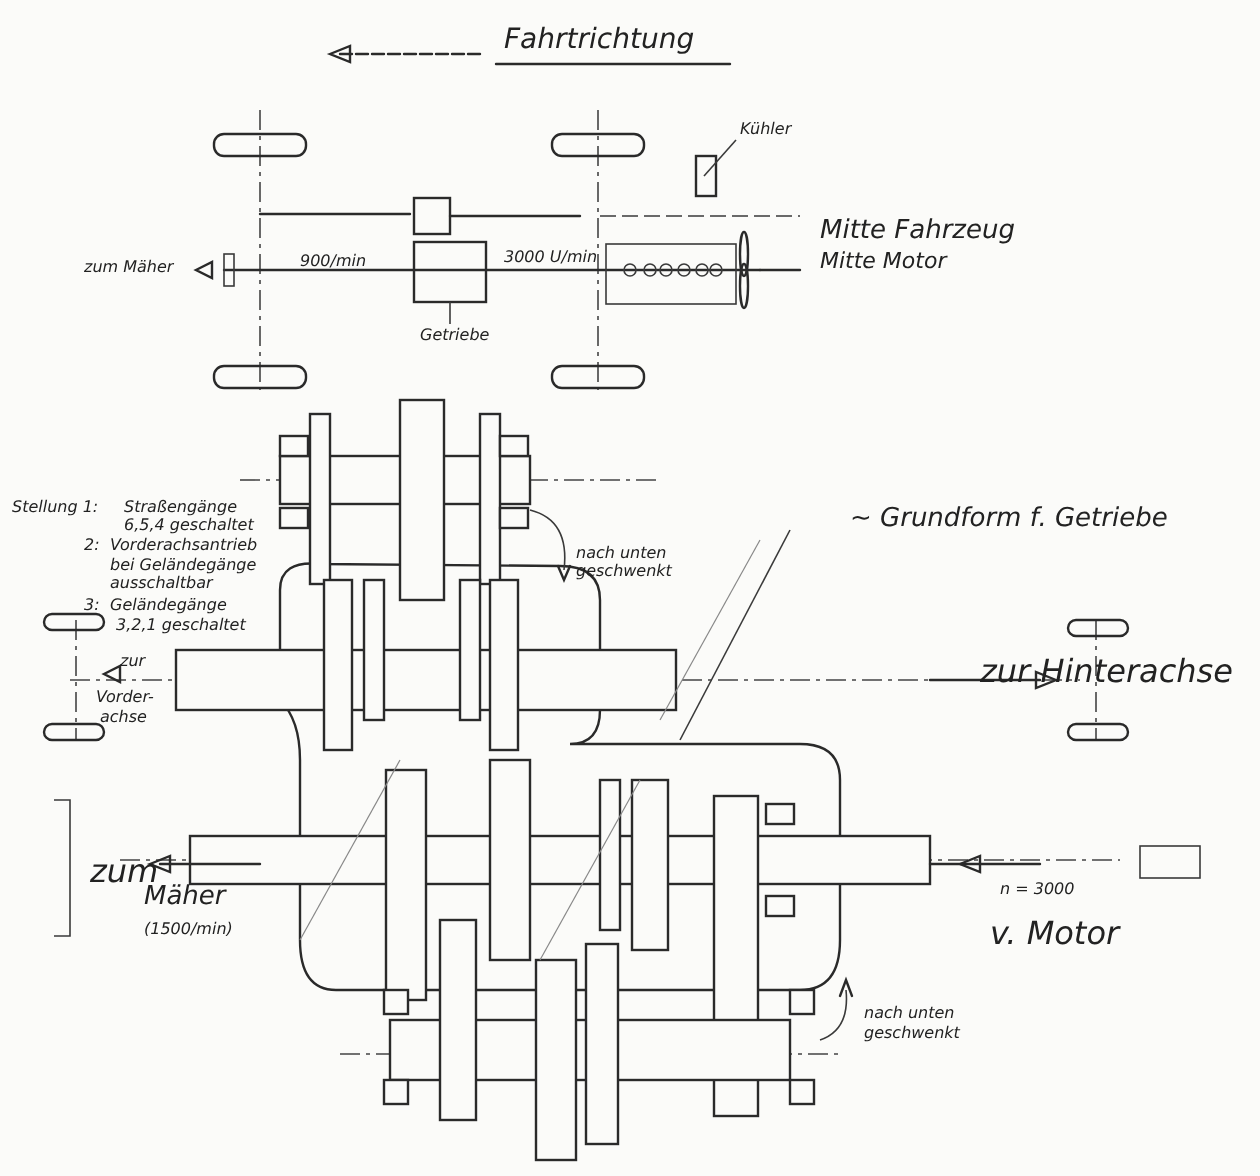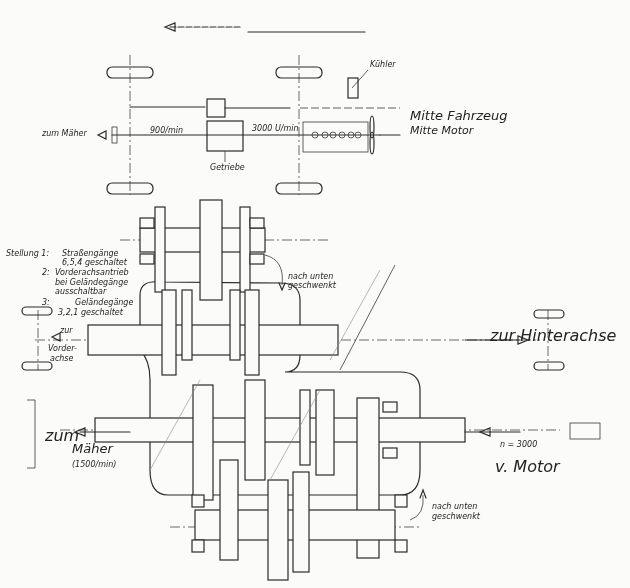--- a/index.html
+++ b/index.html
@@ -135,40 +135,42 @@
 
     <path class="thin" d="M265 255 Q285 260 282 285"></path>
     <path class="ln" d="M279 283 L282 290 L285 283"></path>
     <path class="thin" d="M410 520 Q425 515 423 495"></path>
     <path class="ln" d="M420 498 L423 490 L426 498"></path>
 
     <line class="thin" x1="340" y1="370" x2="395" y2="265"></line>
   </g>
 </svg>
 
+<div class="lbl lg" style="left:252px; top:12px;">Fahrtrichtung</div>
 
 <div class="lbl md" style="left:410px; top:108px; font-size:13px;">Mitte Fahrzeug</div>
 <div class="lbl md" style="left:410px; top:124px; font-size:11px;">Mitte Motor</div>
 <div class="lbl sm" style="left:370px; top:60px;">Kühler</div>
 <div class="lbl sm" style="left:42px; top:129px;">zum Mäher</div>
 <div class="lbl sm" style="left:150px; top:126px;">900/min</div>
 <div class="lbl sm" style="left:252px; top:124px;">3000 U/min</div>
 <div class="lbl sm" style="left:210px; top:163px;">Getriebe</div>
 
+<div class="lbl md" style="left:425px; top:252px; font-size:13px;">~ Grundform f. Getriebe</div>
 
 <div>
   <div class="lbl sm" style="left:6px; top:249px;">Stellung 1:</div>
   <div class="lbl sm" style="left:62px; top:249px;">Straßengänge</div>
   <div class="lbl sm" style="left:62px; top:258px;">6,5,4 geschaltet</div>
   <div class="lbl sm" style="left:42px; top:268px;">2:</div>
   <div class="lbl sm" style="left:55px; top:268px;">Vorderachsantrieb</div>
   <div class="lbl sm" style="left:55px; top:278px;">bei Geländegänge</div>
   <div class="lbl sm" style="left:55px; top:287px;">ausschaltbar</div>
   <div class="lbl sm" style="left:42px; top:298px;">3:</div>
-  <div class="lbl sm" style="left:55px; top:298px;margin-left:20px;">Geländegänge</div>
+  <div class="lbl sm" style="left:55px; top:298px;">Geländegänge</div>
   <div class="lbl sm" style="left:58px; top:308px;">3,2,1 geschaltet</div>
 </div>
 
 <div class="lbl sm" style="left:288px; top:272px;">nach unten</div>
 <div class="lbl sm" style="left:288px; top:281px;">geschwenkt</div>
 <div class="lbl sm" style="left:432px; top:502px;">nach unten</div>
 <div class="lbl sm" style="left:432px; top:512px;">geschwenkt</div>
 
 <div class="lbl sm" style="left:60px; top:326px;">zur</div>
 <div class="lbl sm" style="left:48px; top:344px;">Vorder-</div>

